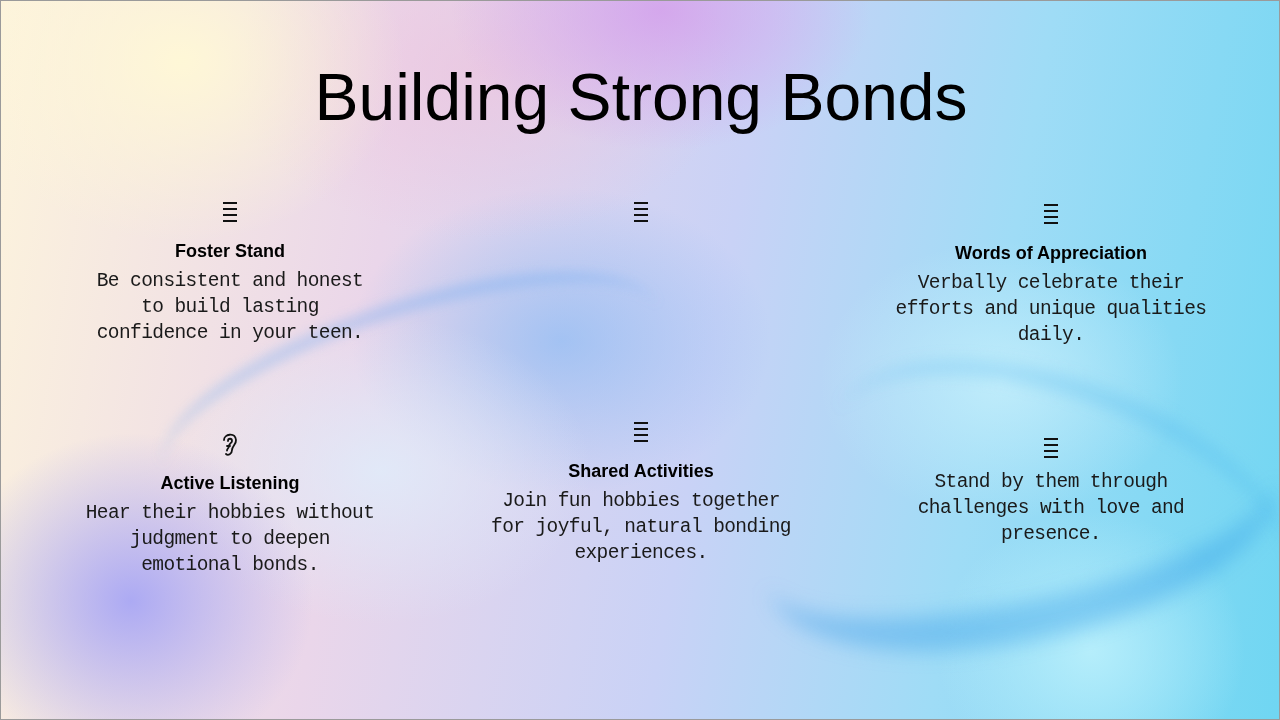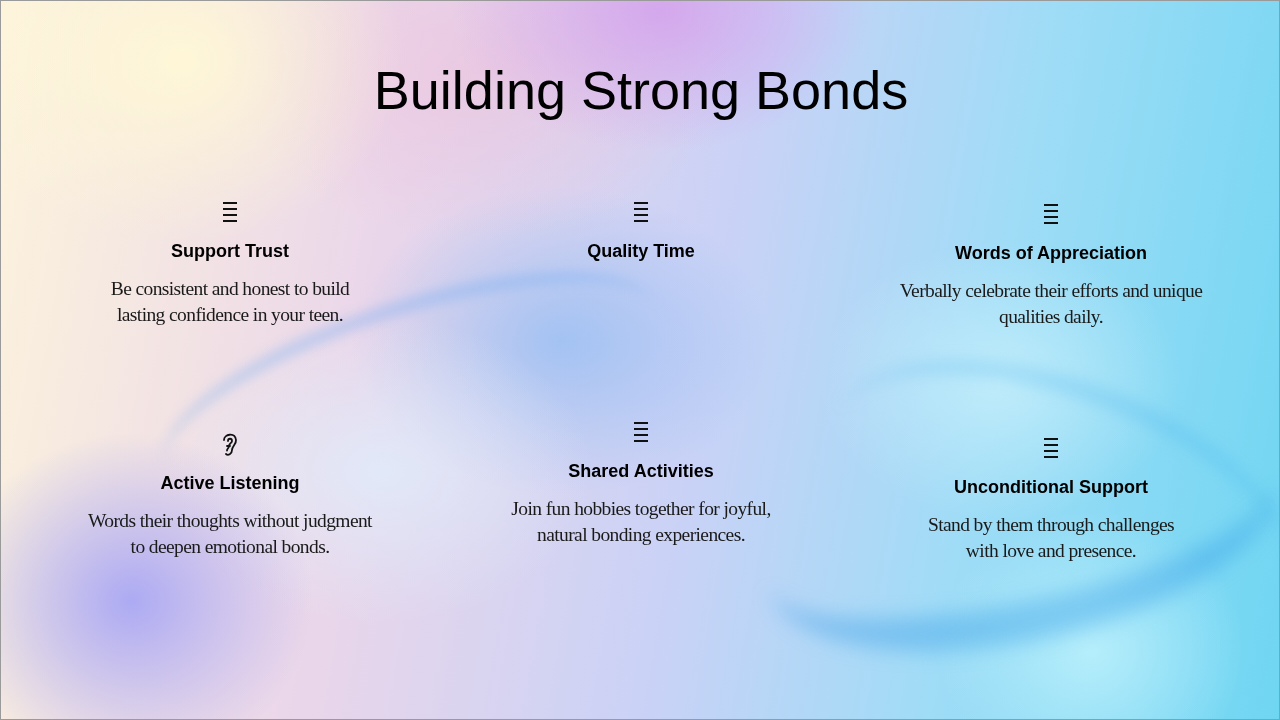--- a/index.html
+++ b/index.html
@@ -52,21 +52,21 @@
       border-top: 16px solid rgba(60,170,236,0.25);
       transform: rotate(20deg);
       filter: blur(8px);
     }
     .title {
       position: absolute;
       left: 0;
       top: 58px;
       width: 1280px;
       text-align: center;
-      font-size: 54px;
+      font-size: 66px;
       font-weight: normal;
       margin: 0;
       color: #000;
       letter-spacing: 0px;
     }
     .grid {
       position: absolute;
       left: 0;
       top: 196px;
       width: 1280px;
@@ -82,22 +82,22 @@
       margin: 0 auto;
       width: 30px;
     }
     .card .heading {
       margin-top: 14px;
       font-weight: bold;
       font-size: 18px;
       color: #000;
     }
     .card .desc {
-      margin: 14px auto 0;
-      font-family: Liberation Serif, serif;
+      margin: 6px auto 0;
+      font-family: Liberation Mono, monospace;
       font-size: 19.5px;
       line-height: 26px;
       color: #1a1a1a;
       letter-spacing: -0.6px;
     }
     .c1 { left: 69px; top: 0px; }
     .c2 { left: 480px; top: 0px; }
     .c3 { left: 890px; top: 2px; }
     .c4 { left: 69px; top: 232px; }
     .c5 { left: 480px; top: 220px; }
@@ -123,34 +123,33 @@
 
     <div class="card c1">
       <svg class="icon" viewBox="0 0 30 30">
         <g stroke="#111" stroke-width="2" stroke-linecap="butt">
           <line x1="8" y1="6" x2="22" y2="6"></line>
             <line x1="8" y1="12" x2="22" y2="12"></line>
           <line x1="8" y1="18" x2="22" y2="18"></line>
             <line x1="8" y1="24" x2="22" y2="24"></line>
         </g>
       </svg>
-      <div class="heading">Support Trust</div>
+      <div class="heading">Foster Stand</div>
       <div class="desc">Be consistent and honest to build lasting confidence in your teen.</div>
     </div>
 
     <div class="card c2">
       <svg class="icon" viewBox="0 0 30 30">
         <g stroke="#111" stroke-width="2">
           <line x1="8" y1="6" x2="22" y2="6"></line>
             <line x1="8" y1="12" x2="22" y2="12"></line>
           <line x1="8" y1="18" x2="22" y2="18"></line>
             <line x1="8" y1="24" x2="22" y2="24"></line>
         </g>
       </svg>
-      <div class="heading">Quality Time</div>
     </div>
 
     <div class="card c3">
       <svg class="icon" viewBox="0 0 30 30">
         <g stroke="#111" stroke-width="2">
           <line x1="8" y1="6" x2="22" y2="6"></line>
             <line x1="8" y1="12" x2="22" y2="12"></line>
           <line x1="8" y1="18" x2="22" y2="18"></line>
             <line x1="8" y1="24" x2="22" y2="24"></line>
         </g>
@@ -161,21 +160,21 @@
 
     <div class="card c4">
       <svg class="icon" viewBox="0 0 30 30">
         <g fill="none" stroke="#111" stroke-width="1.8" stroke-linecap="round">
           <path d="M9 11 C9 5, 20 3, 21 11 C21.5 15, 17 17, 17 21 C17 25, 13 27, 11 25"></path>
           <path d="M13 12 C13 9, 17 9, 17 12 C17 14, 14 14.5, 14 17 C14 19, 12 20, 12 21.5"></path>
           <path d="M12 17 L15 17"></path>
         </g>
       </svg>
       <div class="heading">Active Listening</div>
-      <div class="desc">Words their thoughts without judgment to deepen emotional bonds.</div>
+      <div class="desc">Hear their hobbies without judgment to deepen emotional bonds.</div>
     </div>
 
     <div class="card c5">
       <svg class="icon" viewBox="0 0 30 30">
         <g stroke="#111" stroke-width="2">
           <line x1="8" y1="6" x2="22" y2="6"></line>
             <line x1="8" y1="12" x2="22" y2="12"></line>
           <line x1="8" y1="18" x2="22" y2="18"></line>
             <line x1="8" y1="24" x2="22" y2="24"></line>
         </g>
@@ -186,18 +185,17 @@
 
     <div class="card c6">
       <svg class="icon" viewBox="0 0 30 30">
         <g stroke="#111" stroke-width="2">
           <line x1="8" y1="6" x2="22" y2="6"></line>
             <line x1="8" y1="12" x2="22" y2="12"></line>
           <line x1="8" y1="18" x2="22" y2="18"></line>
             <line x1="8" y1="24" x2="22" y2="24"></line>
         </g>
       </svg>
-      <div class="heading">Unconditional Support</div>
       <div class="desc">Stand by them through challenges with love and presence.</div>
     </div>
 
   </div>
 </div>
 
 </body></html>

